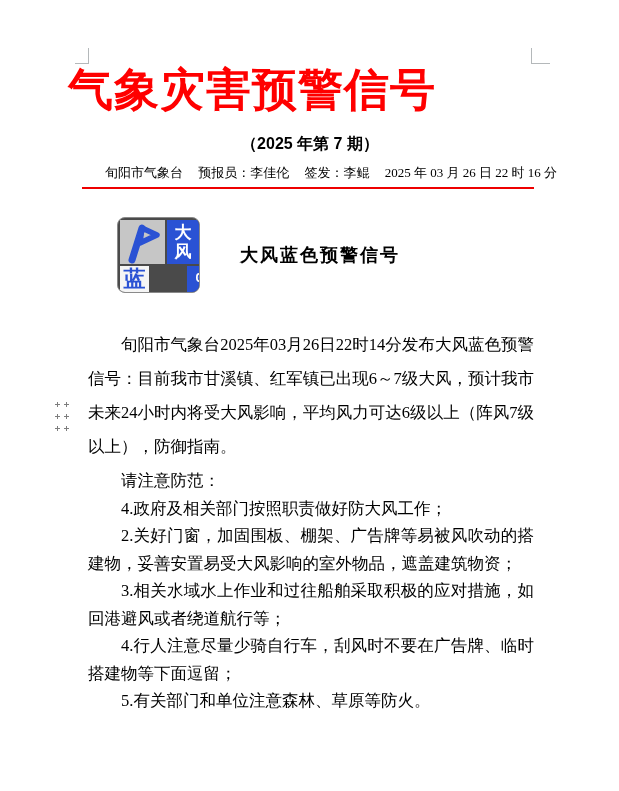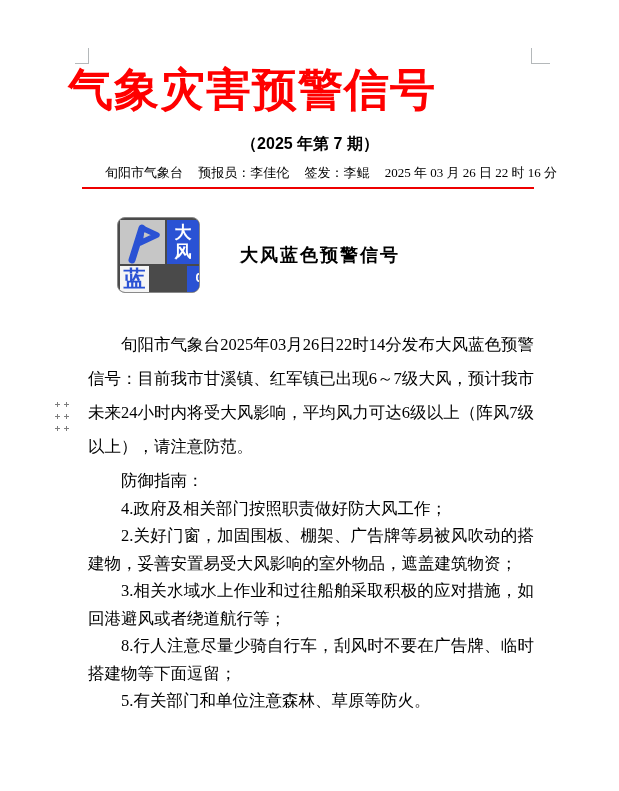--- a/index.html
+++ b/index.html
@@ -156,28 +156,28 @@
     <div class="cell cell-dafeng">
       <span>大</span>
       <span>风</span>
     </div>
     <div class="cell cell-lan">蓝</div>
     <div class="cell cell-gale">GALE</div>
   </div>
   <div class="alert-heading">大风蓝色预警信号</div>
 </div>
 
-<p class="body-para">旬阳市气象台2025年03月26日22时14分发布大风蓝色预警信号：目前我市甘溪镇、红军镇已出现6～7级大风，预计我市未来24小时内将受大风影响，平均风力可达6级以上（阵风7级以上），请注意防范。</p>
+<p class="body-para">旬阳市气象台2025年03月26日22时14分发布大风蓝色预警信号：目前我市甘溪镇、红军镇已出现6～7级大风，预计我市未来24小时内将受大风影响，平均风力可达6级以上（阵风7级以上），防御指南。</p>
 
 <div class="guidelines">
-  <p>防御指南：</p>
+  <p>请注意防范：</p>
   <p>4.政府及相关部门按照职责做好防大风工作；</p>
   <p>2.关好门窗，加固围板、棚架、广告牌等易被风吹动的搭建物，妥善安置易受大风影响的室外物品，遮盖建筑物资；</p>
   <p>3.相关水域水上作业和过往船舶采取积极的应对措施，如回港避风或者绕道航行等；</p>
-  <p>8.行人注意尽量少骑自行车，刮风时不要在广告牌、临时搭建物等下面逗留；</p>
+  <p>4.行人注意尽量少骑自行车，刮风时不要在广告牌、临时搭建物等下面逗留；</p>
   <p>5.有关部门和单位注意森林、草原等防火。</p>
 </div>
 
 <div class="handle-dots">
   <span class="cross"></span>
   <span class="cross"></span>
   <span class="cross"></span>
   <span class="cross"></span>
   <span class="cross"></span>
   <span class="cross"></span>

